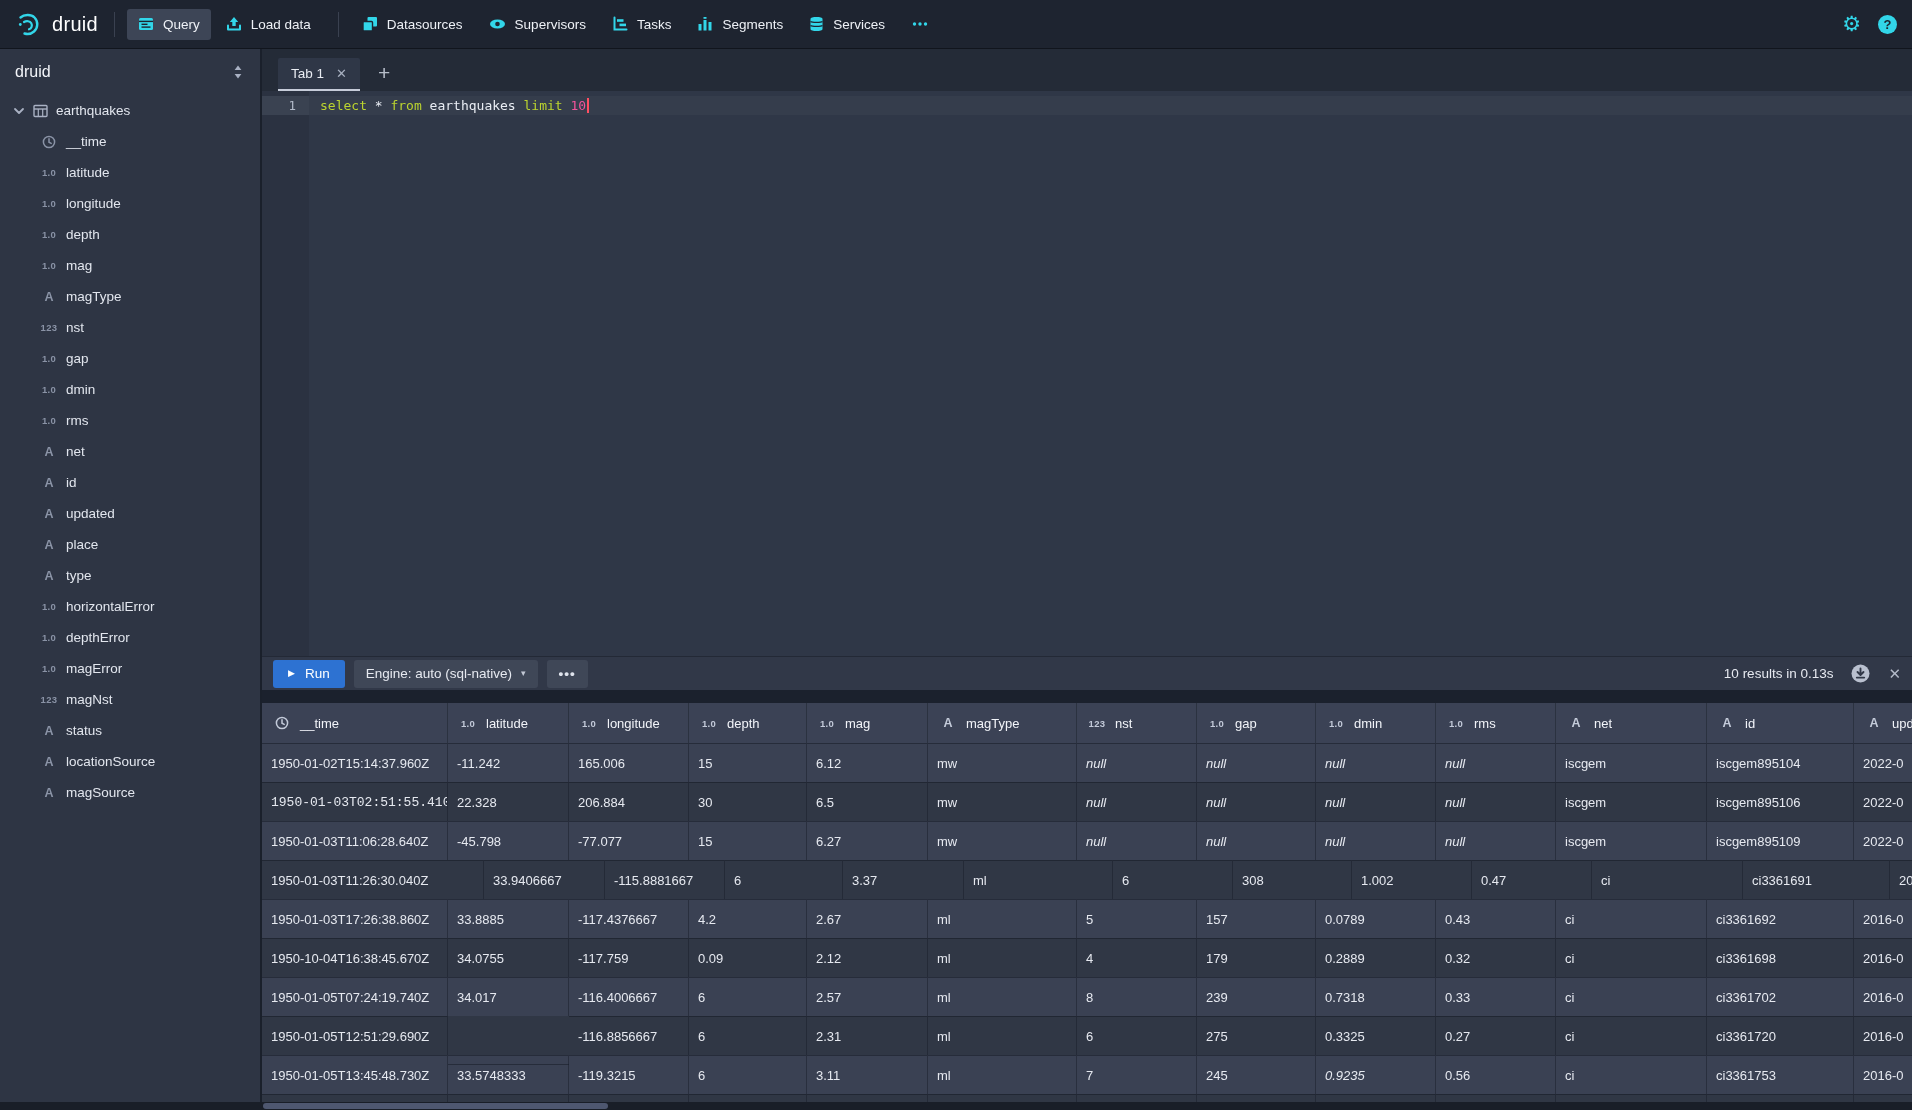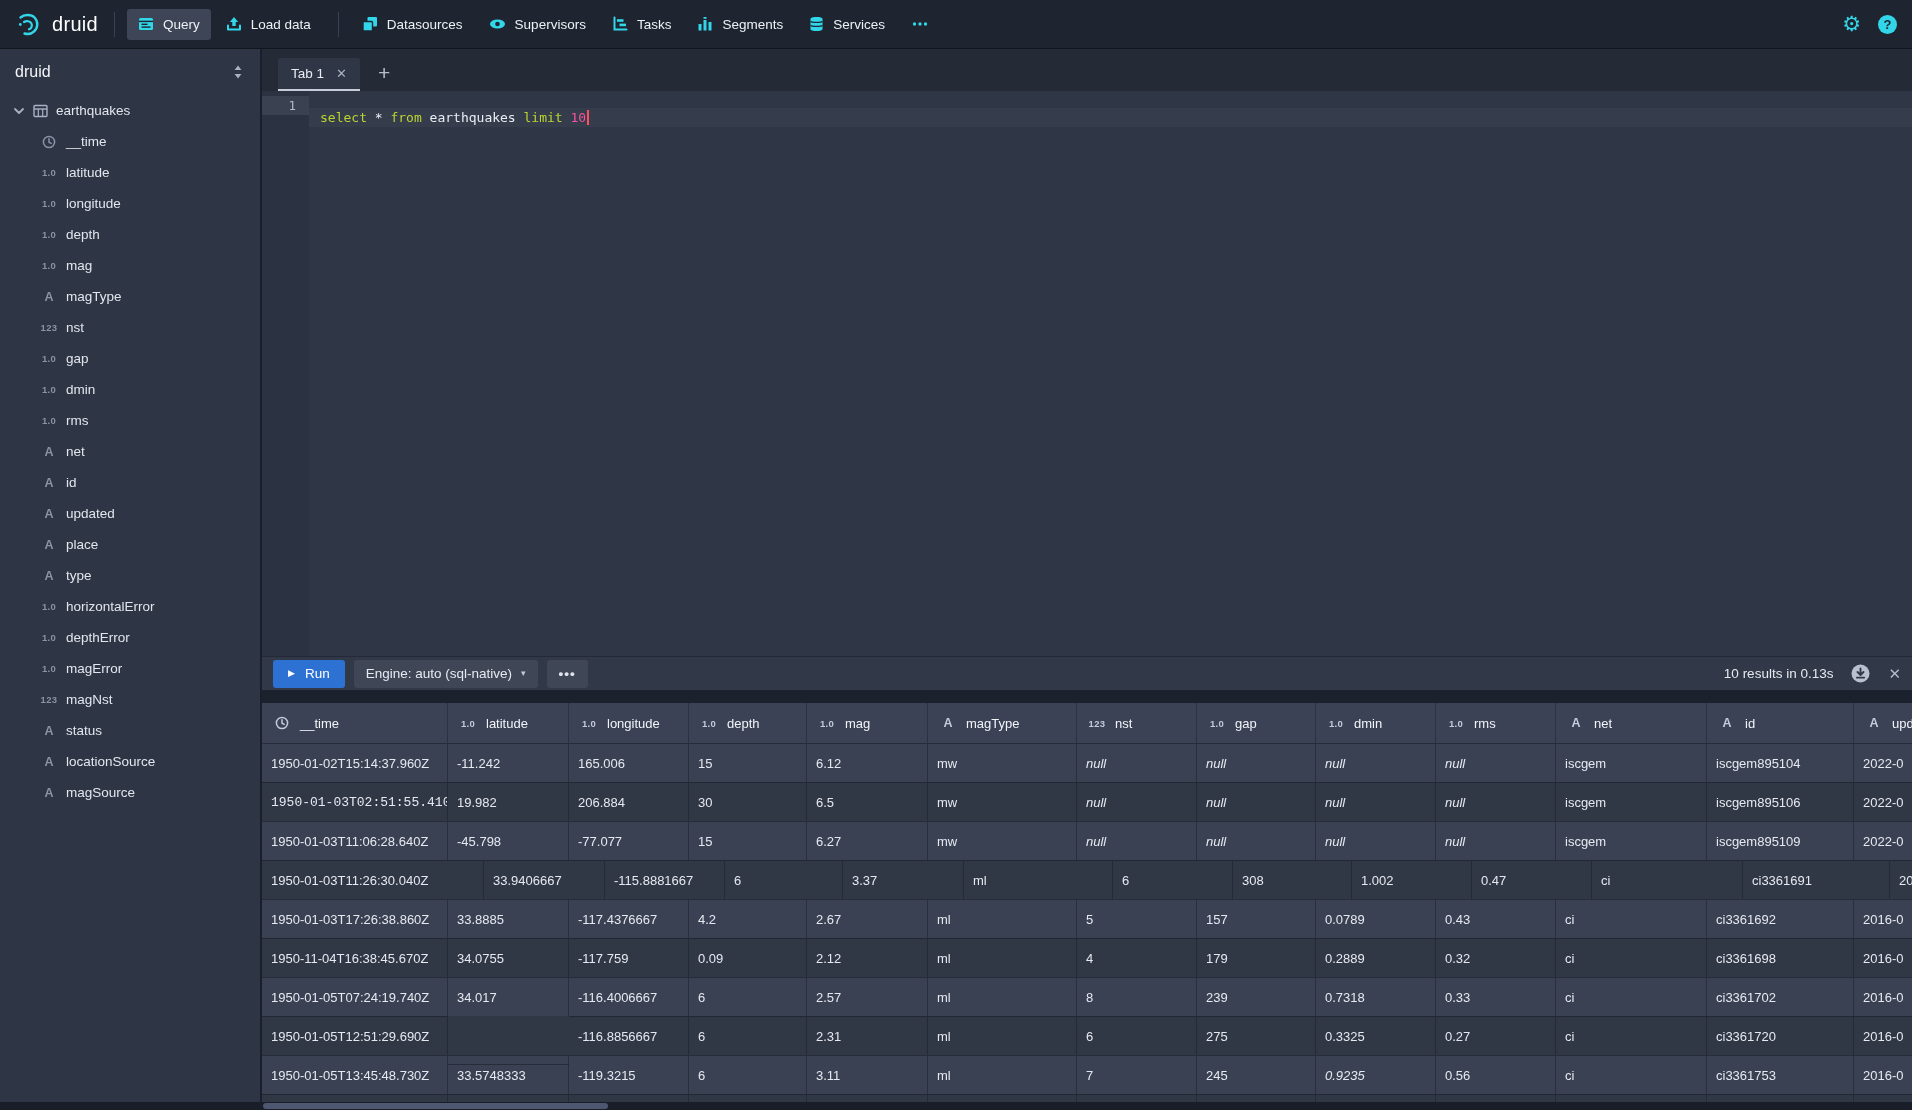--- a/index.html
+++ b/index.html
@@ -49,21 +49,21 @@
   .tab { height:33px; background:#2f3747; border-bottom:2px solid #c6ccd9; border-radius:2px 2px 0 0;
          display:flex; align-items:center; gap:12px; padding:0 13px; font-size:13.5px; color:#e9ecf2; cursor:pointer; }
   .tab-close { font-size:13px; color:#a9b1c1; cursor:pointer; }
   .tab-add { font-size:21px; color:#b6bdc9; margin:0 0 8px 18px; cursor:pointer; line-height:1; }
 
   .editor { flex:1; min-height:0; display:flex; background:#2f3747; }
   .gutter { width:47px; flex:none; background:#2b3241; padding-top:5px;
             font-family:"DejaVu Sans Mono", monospace; font-size:12.5px; color:#7b849a; }
   .gutter-line { height:19px; display:flex; align-items:center; justify-content:flex-end; padding-right:13px; }
   .gutter-line.active { background:#3a4251; color:#b2bac9; }
-  .code { flex:1; padding-top:17px; font-family:"DejaVu Sans Mono", monospace; font-size:13px; cursor:text; }
+  .code { flex:1; padding-top:5px; font-family:"DejaVu Sans Mono", monospace; font-size:13px; cursor:text; }
   .code-line { height:19px; display:flex; align-items:center; padding-left:11px; background:#353d4c; white-space:pre; }
   .tok.kw { color:#bcd42f; }
   .tok.plain { color:#e9edf4; }
   .tok.num { color:#f2549b; }
   .cursor { width:2px; height:15px; background:#ff4f63; margin-left:1px; }
 
   
   .runbar { height:34px; flex:none; background:#313848; border-top:1px solid #232936;
             display:flex; align-items:center; padding:0 11px; gap:9px; }
   .run-btn { height:28px; background:#2d72d2; border:none; border-radius:3px; color:#fff;
@@ -443,21 +443,21 @@
               <div class="rcell null-val" style="width: 120px;">null</div>
               <div class="rcell null-val" style="width: 119px;">null</div>
               <div class="rcell null-val" style="width: 120px;">null</div>
               <div class="rcell null-val" style="width: 120px;">null</div>
               <div class="rcell" style="width: 151px;">iscgem</div>
               <div class="rcell" style="width: 147px;">iscgem895104</div>
               <div class="rcell" style="width: 95px;">2022-0</div>
             </div>
             <div class="rrow even">
               <div class="rcell" style="width: 186px; font-family: Liberation Mono, monospace;">1950-01-03T02:51:55.410Z</div>
-              <div class="rcell" style="width: 121px;">19.982</div>
+              <div class="rcell" style="width: 121px;">22.328</div>
               <div class="rcell" style="width: 120px;">206.884</div>
               <div class="rcell" style="width: 118px;">30</div>
               <div class="rcell" style="width: 121px;">6.5</div>
               <div class="rcell" style="width: 149px;">mw</div>
               <div class="rcell null-val" style="width: 120px;">null</div>
               <div class="rcell null-val" style="width: 119px;">null</div>
               <div class="rcell null-val" style="width: 120px;">null</div>
               <div class="rcell null-val" style="width: 120px;">null</div>
               <div class="rcell" style="width: 151px;">iscgem</div>
               <div class="rcell" style="width: 147px;">iscgem895106</div>
@@ -502,21 +502,21 @@
               <div class="rcell" style="width: 149px;">ml</div>
               <div class="rcell" style="width: 120px;">5</div>
               <div class="rcell" style="width: 119px;">157</div>
               <div class="rcell" style="width: 120px;">0.0789</div>
               <div class="rcell" style="width: 120px;">0.43</div>
               <div class="rcell" style="width: 151px;">ci</div>
               <div class="rcell" style="width: 147px;">ci3361692</div>
               <div class="rcell" style="width: 95px;">2016-0</div>
             </div>
             <div class="rrow even">
-              <div class="rcell" style="width: 186px;">1950-11-04T16:38:45.670Z</div>
+              <div class="rcell" style="width: 186px;">1950-10-04T16:38:45.670Z</div>
               <div class="rcell" style="width: 121px;">34.0755</div>
               <div class="rcell" style="width: 120px;">-117.759</div>
               <div class="rcell" style="width: 118px;">0.09</div>
               <div class="rcell" style="width: 121px;">2.12</div>
               <div class="rcell" style="width: 149px;">ml</div>
               <div class="rcell" style="width: 120px;">4</div>
               <div class="rcell" style="width: 119px;">179</div>
               <div class="rcell" style="width: 120px;">0.2889</div>
               <div class="rcell" style="width: 120px;">0.32</div>
               <div class="rcell" style="width: 151px;">ci</div>

